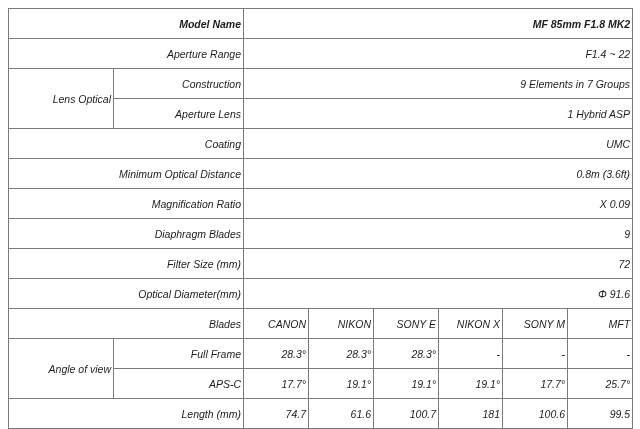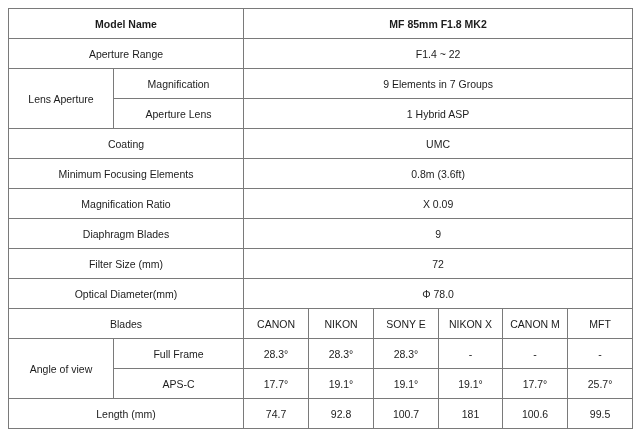--- a/index.html
+++ b/index.html
@@ -22,27 +22,28 @@
     background: #ffffff;
   }
   table.spec {
     border-collapse: collapse;
     width: 624px;
     table-layout: fixed;
     border: 1px solid #5a5a5a;
   }
   table.spec td {
     border: 1px solid #7a7a7a;
-    text-align: center;
+    text-align: right;
     vertical-align: middle;
     font-size: 10.5px;
     height: 27px;
     padding: 1px 2px;
     color: #1c1c1c;
     background: #ffffff;
+    font-style: italic;
   }
   td.header-cell {
     background: #e3e3e3;
     font-weight: bold;
     font-size: 11px;
   }
   td.label {
     font-size: 10.5px;
   }
   td.sub-label {
@@ -76,59 +77,59 @@
     <tbody>
       <tr>
         <td class="header-cell" colspan="2">Model Name</td>
         <td class="header-cell" colspan="6">MF 85mm F1.8 MK2</td>
       </tr>
       <tr>
         <td class="label" colspan="2">Aperture Range</td>
         <td class="value" colspan="6">F1.4 ~ 22</td>
       </tr>
       <tr>
-        <td class="label" rowspan="2">Lens Aperture</td>
-        <td class="sub-label">Magnification</td>
+        <td class="label" rowspan="2">Lens Optical</td>
+        <td class="sub-label">Construction</td>
         <td class="value" colspan="6">9 Elements in 7 Groups</td>
       </tr>
       <tr>
         <td class="sub-label">Aperture Lens</td>
         <td class="value" colspan="6">1 Hybrid ASP</td>
       </tr>
       <tr>
         <td class="label" colspan="2">Coating</td>
         <td class="value" colspan="6">UMC</td>
       </tr>
       <tr>
-        <td class="label" colspan="2">Minimum Focusing Elements</td>
+        <td class="label" colspan="2">Minimum Optical Distance</td>
         <td class="value" colspan="6">0.8m (3.6ft)</td>
       </tr>
       <tr>
         <td class="label" colspan="2">Magnification Ratio</td>
         <td class="value" colspan="6">X 0.09</td>
       </tr>
       <tr>
         <td class="label" colspan="2">Diaphragm Blades</td>
         <td class="value" colspan="6">9</td>
       </tr>
       <tr>
         <td class="label" colspan="2">Filter Size (mm)</td>
         <td class="value" colspan="6">72</td>
       </tr>
       <tr>
         <td class="label" colspan="2">Optical Diameter(mm)</td>
-        <td class="value" colspan="6">Φ 78.0</td>
+        <td class="value" colspan="6">Φ 91.6</td>
       </tr>
       <tr>
         <td class="label" colspan="2">Blades</td>
         <td class="mount-col">CANON</td>
         <td class="mount-col">NIKON</td>
         <td class="mount-col">SONY E</td>
         <td class="mount-col">NIKON X</td>
-        <td class="mount-col">CANON M</td>
+        <td class="mount-col">SONY M</td>
         <td class="mount-col">MFT</td>
       </tr>
       <tr>
         <td class="label" rowspan="2">Angle of view</td>
         <td class="sub-label">Full Frame</td>
         <td class="small-val">28.3°</td>
         <td class="small-val">28.3°</td>
         <td class="small-val">28.3°</td>
         <td class="small-val">-</td>
         <td class="small-val">-</td>
@@ -139,21 +140,21 @@
         <td class="small-val">17.7°</td>
         <td class="small-val">19.1°</td>
         <td class="small-val">19.1°</td>
         <td class="small-val">19.1°</td>
         <td class="small-val">17.7°</td>
         <td class="small-val">25.7°</td>
       </tr>
       <tr>
         <td class="label" colspan="2">Length (mm)</td>
         <td class="small-val">74.7</td>
-        <td class="small-val">92.8</td>
+        <td class="small-val">61.6</td>
         <td class="small-val">100.7</td>
         <td class="small-val">181</td>
         <td class="small-val">100.6</td>
         <td class="small-val">99.5</td>
       </tr>
       <tr>
         <td class="label" colspan="2">Weight (g)</td>
         <td class="small-val">547.5g</td>
         <td class="small-val">541g</td>
         <td class="small-val">599g</td>

